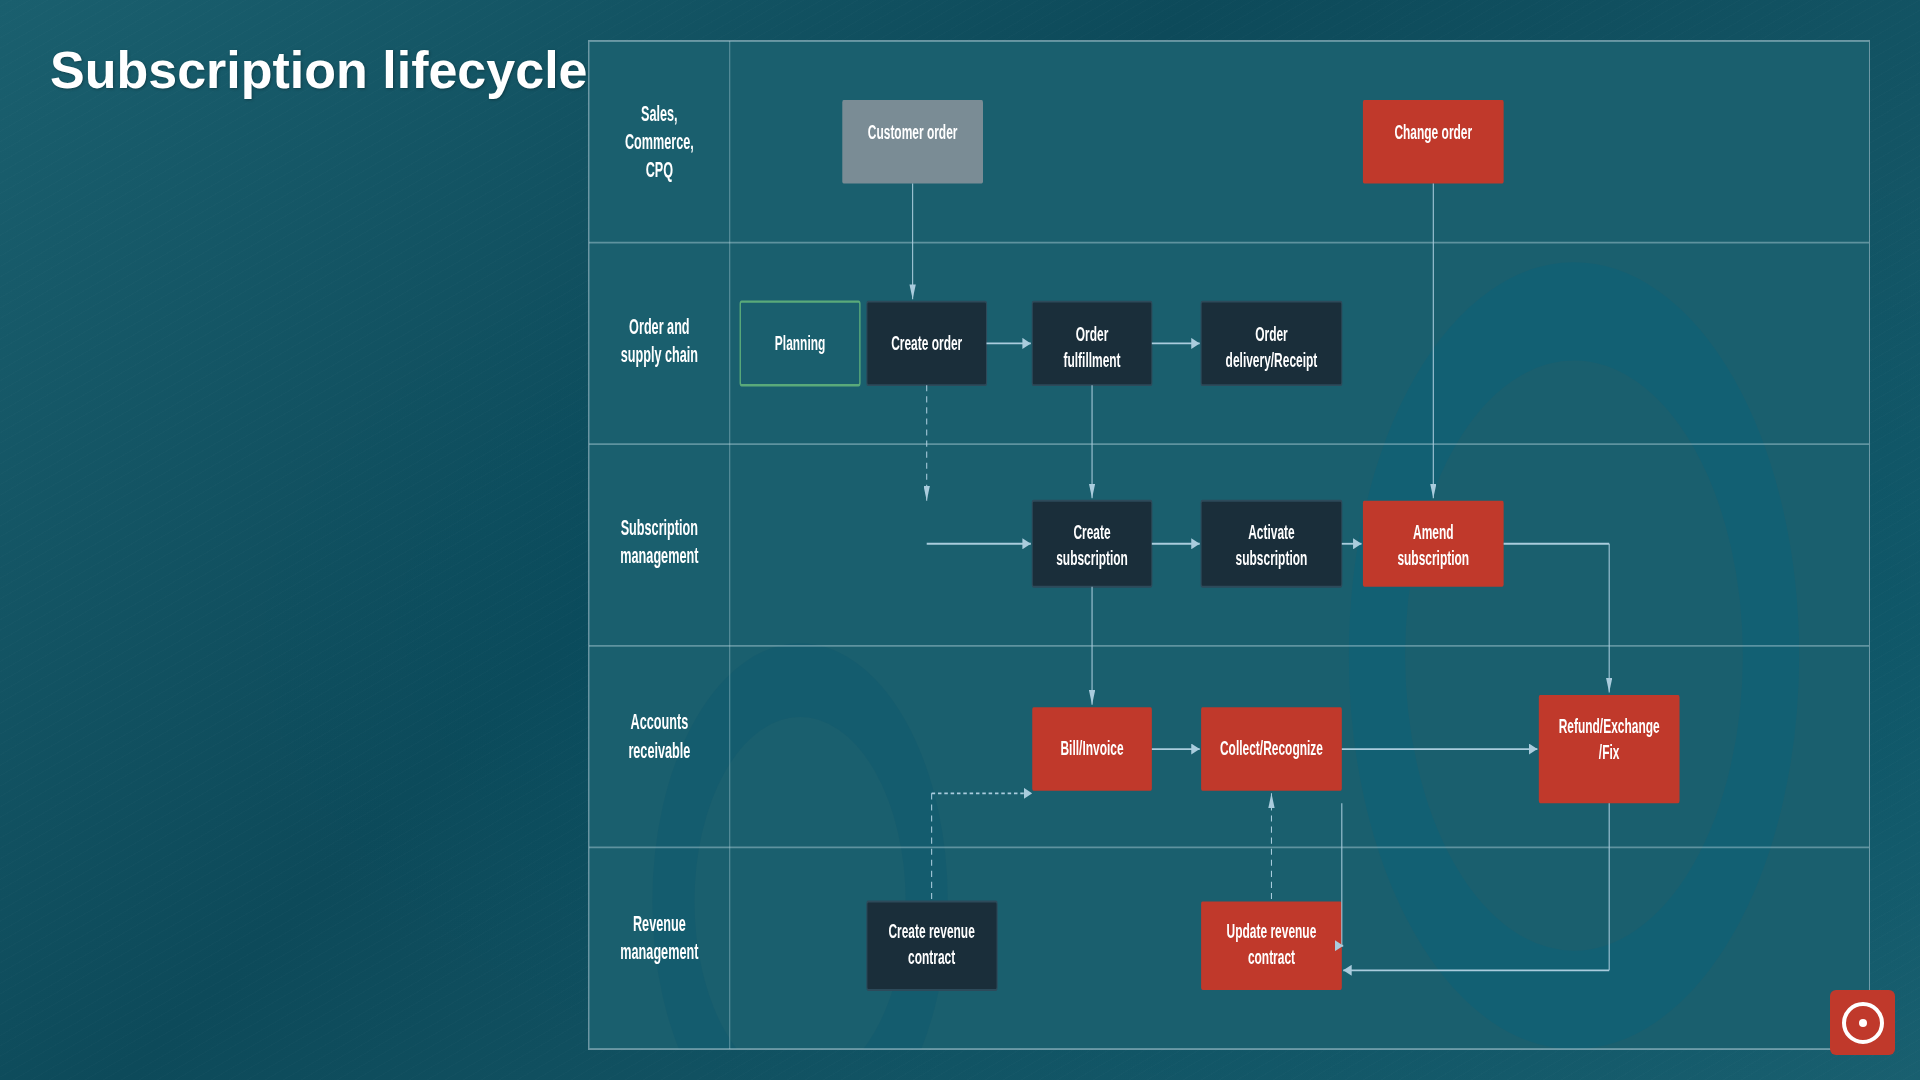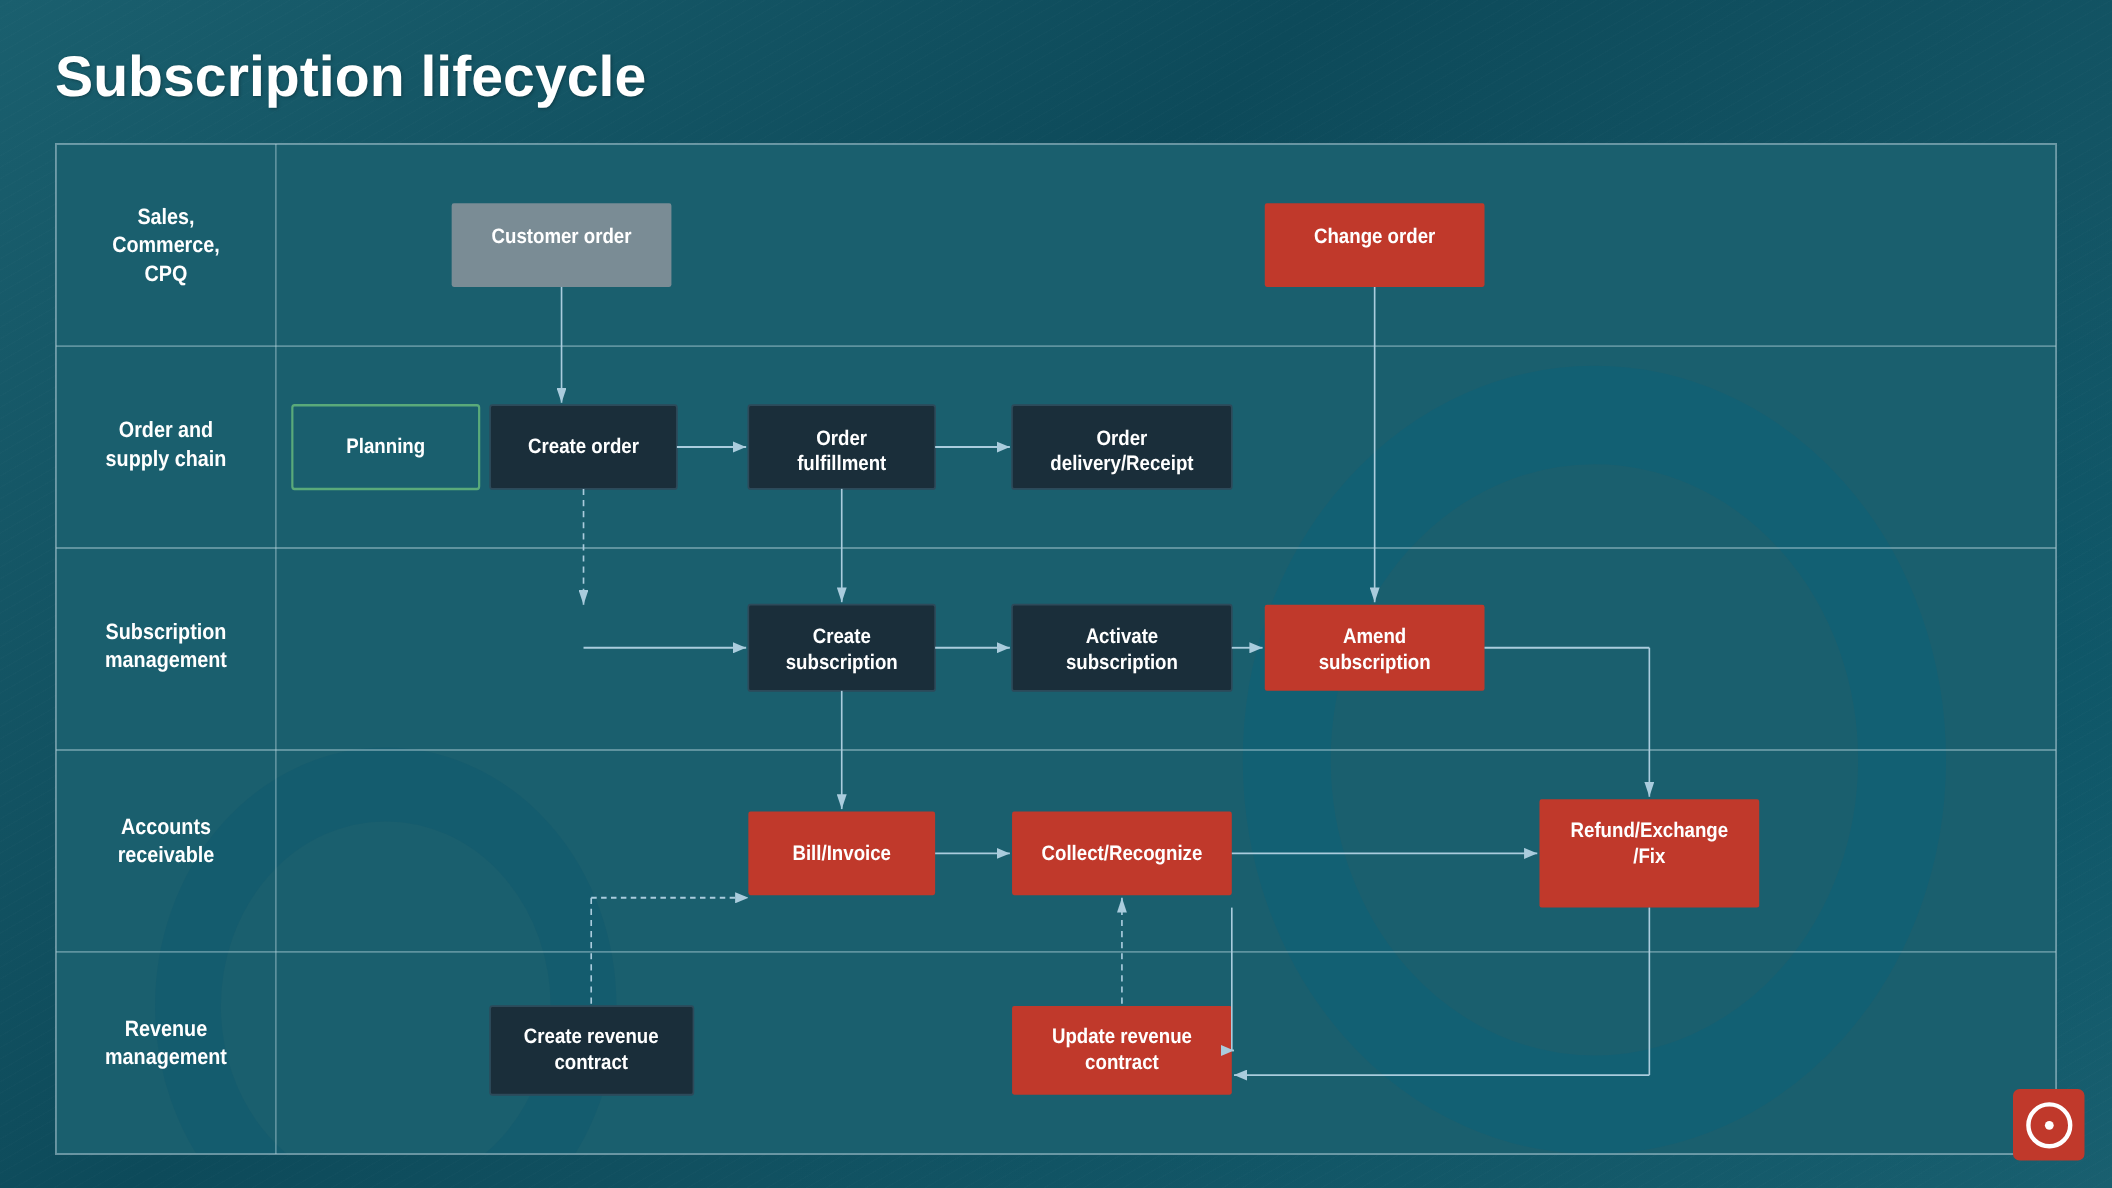--- a/index.html
+++ b/index.html
@@ -36,21 +36,21 @@
         rgba(255,255,255,0.08) 9px
       );
     }
 
     .content {
       position: relative;
       z-index: 1;
       padding: 40px 50px 30px 50px;
       height: 100%;
       display: flex;
-      flex-direction: column;
+      flex-direction: row;
     }
 
     .page-title {
       color: #ffffff;
       font-size: 52px;
       font-weight: 800;
       margin-bottom: 30px;
       text-shadow: 1px 1px 3px rgba(0,0,0,0.3);
     }
 

